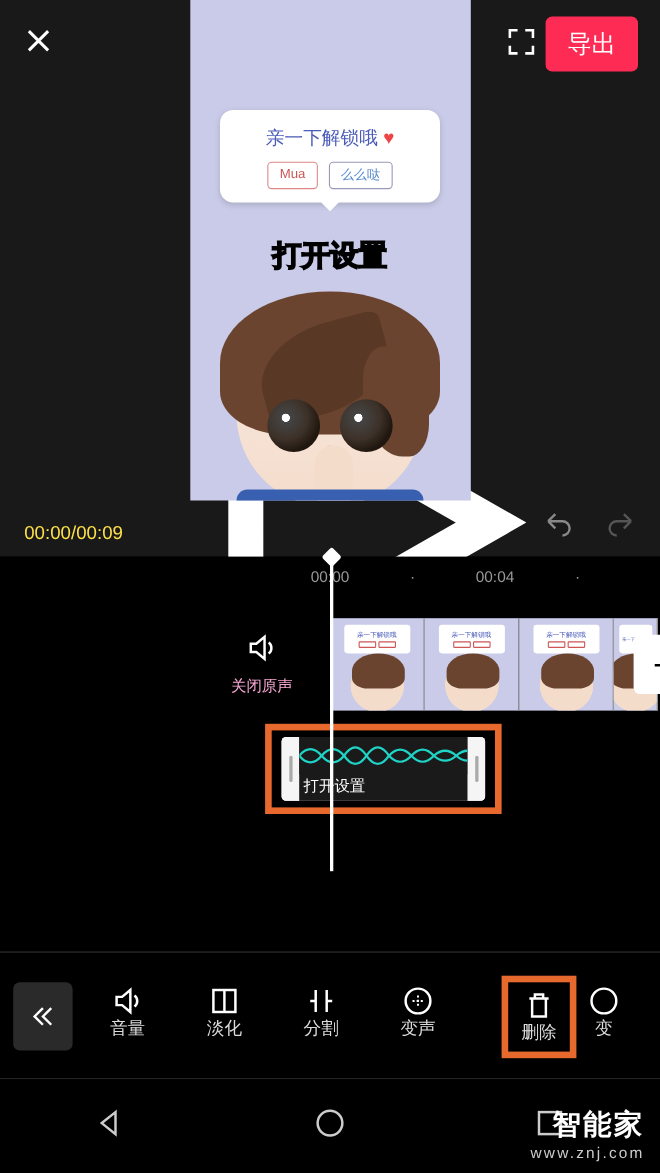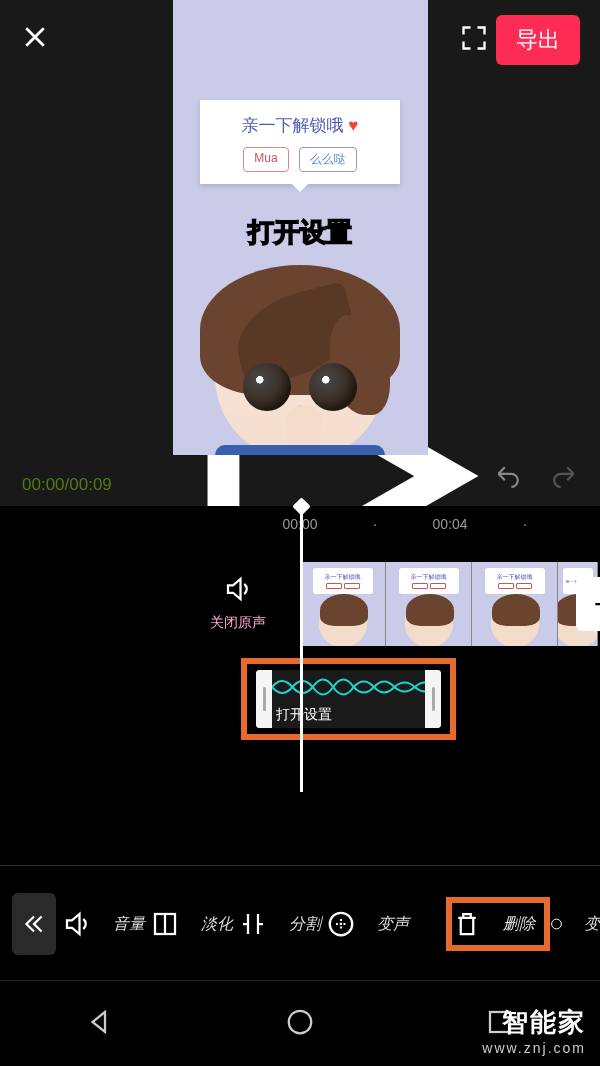--- a/index.html
+++ b/index.html
@@ -7,21 +7,21 @@
 
 .topbar { height: 80px; display: flex; align-items: center; justify-content: space-between; padding: 0 20px; background: #191919; }
 .close-x { font-size: 36px; font-weight: 300; cursor: pointer; }
 .top-right { display: flex; align-items: center; gap: 8px; }
 .expand-icon svg { width: 28px; height: 28px; }
 .export-btn { background: #fe2c55; border: none; color: #fff; font-size: 22px; padding: 10px 20px; border-radius: 6px; cursor: pointer; }
 
 .preview-area { height: 370px; background: #191919; display: flex; align-items: flex-start; justify-content: center; }
 .preview-canvas { width: 255px; height: 455px; background: #c9cbe8; position: relative; margin-top: -80px; overflow: hidden; }
 
-.speech-box { position: absolute; top: 100px; left: 50%; transform: translateX(-50%); background: #fff; border-radius: 0; padding: 14px 18px 12px; width: 200px; box-shadow: 0 2px 6px rgba(0,0,0,0.15); }
+.speech-box { position: absolute; top: 100px; left: 50%; transform: translateX(-50%); background: #fff; border-radius: 12px; padding: 14px 18px 12px; width: 200px; box-shadow: 0 2px 6px rgba(0,0,0,0.15); }
 .speech-title { color: #4a5bb8; font-size: 17px; text-align: center; margin-bottom: 10px; font-weight: 500; }
 .speech-tail { position: absolute; bottom: -8px; left: 50%; transform: translateX(-50%); width: 0; height: 0; border-left: 10px solid transparent; border-right: 10px solid transparent; border-top: 10px solid #fff; }
 .speech-btns { display: flex; justify-content: center; gap: 10px; }
 .pill-btn { border: 1px solid #d88; background: #fff; color: #c55; font-size: 12px; padding: 3px 10px; border-radius: 4px; }
 .pill-btn:last-child { color: #5588cc; border-color: #99b; }
 
 .caption-overlay { position: absolute; top: 215px; left: 0; right: 0; text-align: center; font-size: 26px; font-weight: 700; color: #ffd54a; -webkit-text-stroke: 1.5px #000; }
 
 .cartoon-face { position: absolute; bottom: -20px; left: 50%; transform: translateX(-50%); width: 230px; height: 230px; }
 .face-circle { width: 170px; height: 175px; background: linear-gradient(#f9ebe2, #f4dccb); border-radius: 50% 50% 48% 48%; margin: 40px auto 0; position: relative; }
@@ -29,21 +29,21 @@
 .hair-swoop { position: absolute; top: 10px; left: 20px; width: 120px; height: 80px; background: #5a3826; border-radius: 60% 10% 60% 10%; transform: rotate(-15deg); }
 .hair-side { position: absolute; top: 30px; right: -5px; width: 60px; height: 100px; background: #6b4430; border-radius: 30% 60% 30% 60%; }
 .eye { position: absolute; width: 48px; height: 48px; background: radial-gradient(circle at 35% 35%, #fff 8%, #444 9%, #3d3128 45%, #201810 70%); border-radius: 50%; top: 78px; }
 .eye.left { left: 28px; } .eye.right { right: 28px; }
 .nose { position: absolute; top: 120px; left: 50%; transform: translateX(-50%); width: 8px; height: 10px; background: #e2b898; border-radius: 50%; }
 .mouth { position: absolute; top: 135px; left: 50%; transform: translateX(-50%); width: 18px; height: 16px; background: #d4786a; border-radius: 50%; }
 .finger { position: absolute; top: 120px; left: 50%; transform: translateX(-40%); width: 35px; height: 55px; background: #f4dccb; border-radius: 18px 18px 12px 12px; }
 .collar { position: absolute; bottom: -45px; left: 50%; transform: translateX(-50%); width: 170px; height: 60px; background: #3960b0; border-radius: 10px 10px 0 0; }
 
 .playback-bar { height: 56px; display: flex; align-items: center; padding: 0 22px; background: #191919; }
-.timecode { font-size: 17px; color: #4d7c0f; flex: 0 0 auto; margin-top: 13px; }
+.timecode { font-size: 17px; color: #fde047; flex: 0 0 auto; margin-top: 13px; }
 .play-spacer { flex: 1; text-align: center; }
 .nav-controls { display: flex; gap: 32px; }
 .nav-controls svg { width: 26px; height: 26px; }
 
 .timeline-area { height: 360px; background: #000; position: relative; }
 .ruler { height: 36px; display: flex; align-items: center; font-size: 14px; color: #999; position: relative; }
 .ruler-lbl { position: absolute; transform: translateX(-50%); }
 .ruler-dot { position: absolute; transform: translateX(-50%); }
 
 .tracks-container { position: relative; height: 250px; }
@@ -73,24 +73,24 @@
 .waveform { height: 34px; position: relative; background: #1a1a1a; }
 .waveform svg { width: 100%; height: 100%; }
 .clip-title { font-size: 14px; color: #fff; padding: 2px 4px; }
 
 .divider-line { position: absolute; bottom: 200px; left: 0; right: 0; height: 1px; background: #333; }
 
 .toolbar { position: absolute; bottom: 86px; left: 0; right: 0; height: 112px; background: #000; display: flex; align-items: center; }
 .tb-back { width: 54px; height: 62px; background: #2a2a2a; border-radius: 6px; display: flex; align-items: center; justify-content: center; margin: 0 6px 0 12px; cursor: pointer; }
 .tb-back svg { width: 26px; height: 26px; }
 .tb-items { display: flex; flex: 1; }
-.tb-item { width: 88px; display: flex; flex-direction: row; align-items: center; gap: 21px; cursor: pointer; padding: 8px 0; font-style: italic; }
+.tb-item { width: 88px; display: flex; flex-direction: column; align-items: center; gap: 0; cursor: pointer; padding: 8px 0; }
 .tb-item svg { width: 30px; height: 30px; }
 .tb-item-label { font-size: 16px; color: #ddd; }
-.tb-item.highlighted { border: 6px solid #e8692e; padding: 6px 0; width: 104px; margin-left: 32px; }
+.tb-item.highlighted { border: 6px solid #e8692e; padding: 6px 0; width: 68px; margin-left: 32px; }
 
 .navbar { position: absolute; bottom: 0; left: 0; right: 0; height: 86px; background: #000; display: flex; align-items: center; justify-content: space-around; border-top: 1px solid #222; }
 .navbar svg { width: 30px; height: 30px; }
 
 .watermark { position: absolute; bottom: 10px; right: 14px; text-align: right; z-index: 30; }
 .wm-main { font-size: 26px; font-weight: 700; color: #fff; letter-spacing: 2px; }
 .wm-sub { font-size: 14px; color: #ccc; letter-spacing: 2px; }
 </style>
 </head>
 <body>

